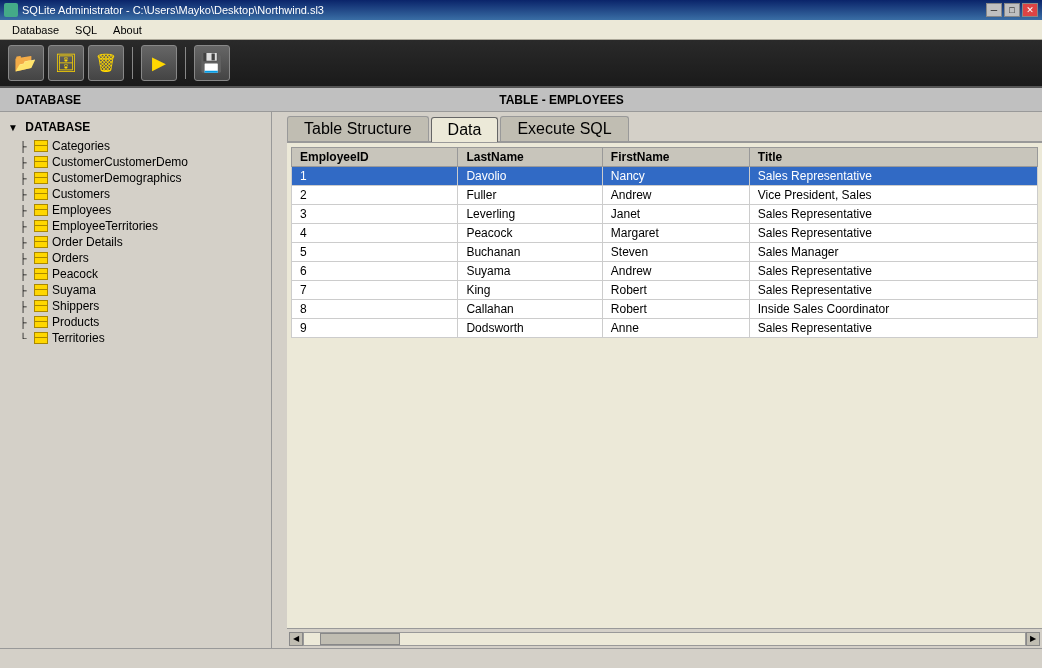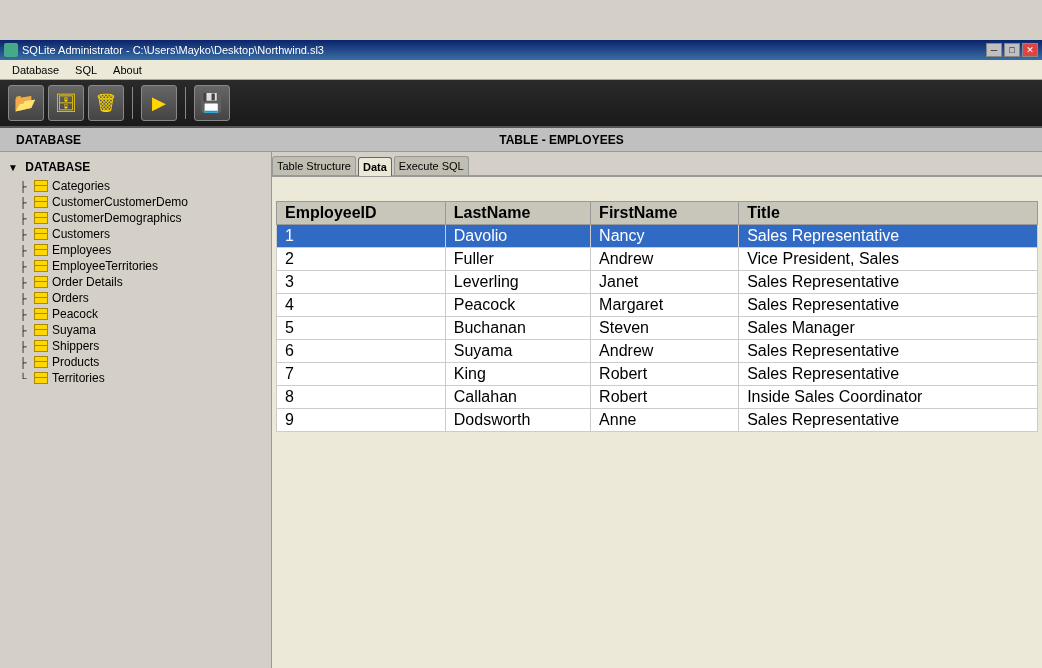--- a/index.html
+++ b/index.html
@@ -7,21 +7,20 @@
 
     
     .title-bar {
       height: 20px;
       background: linear-gradient(to bottom, #0a246a, #3a6ea5);
       display: flex;
       align-items: center;
       padding: 0 4px;
       color: white;
       font-size: 11px;
-      margin-top: 40px;
     }
     .title-bar-icon { width: 14px; height: 14px; margin-right: 4px; background: #4a8; border-radius: 2px; }
     .title-bar-text { flex: 1; }
     .title-bar-buttons { display: flex; gap: 2px; }
     .title-btn {
       width: 16px; height: 14px; background: #c0c0c0; border: 1px solid #888; font-size: 9px; display: flex; align-items: center; justify-content: center; cursor: pointer; color: #000;
     }
     .title-btn.close { background: #d44; color: white; }
 
     
@@ -74,20 +73,21 @@
       font-weight: bold;
       font-size: 12px;
       color: #000;
       padding: 2px 8px;
     }
 
     
     .main-content {
       display: flex;
       height: calc(668px - 20px - 20px - 48px - 24px - 20px);
+      gap: 15px;
     }
 
     
     .sidebar {
       width: 272px;
       background: #d4d0c8;
       border-right: 1px solid #999;
       overflow-y: auto;
       padding: 4px 0;
     }
@@ -135,51 +135,50 @@
     }
 
     
     .tab-bar {
       display: flex;
       background: #d4d0c8;
       border-bottom: 2px solid #999;
       padding-top: 4px;
     }
     .tab {
-      padding: 3px 4px;
+      padding: 3px 16px;
       border: 1px solid #999;
       border-bottom: none;
       background: #c0bdb2;
       cursor: pointer;
-      font-size: 11px;
+      font-size: 16px;
       margin-right: 2px;
       border-radius: 3px 3px 0 0;
       text-align: right;
     }
     .tab.active {
       background: #ece9d8;
-      font-weight: bold;
+      font-weight: normal;
       border-color: #666;
       position: relative;
       top: 1px;
       z-index: 1;
     }
 
     
     .table-area {
       flex: 1;
       background: #ece9d8;
       overflow: auto;
       padding: 4px;
     }
     .data-table {
       width: 100%;
       border-collapse: collapse;
-      font-size: 16px;
-      margin-top: 20px;
+      font-size: 12px;
     }
     .data-table th {
       background: #c8c5bb;
       border: 1px solid #999;
       padding: 2px 8px;
       text-align: left;
       font-weight: bold;
     }
     .data-table td {
       border: 1px solid #ccc;

